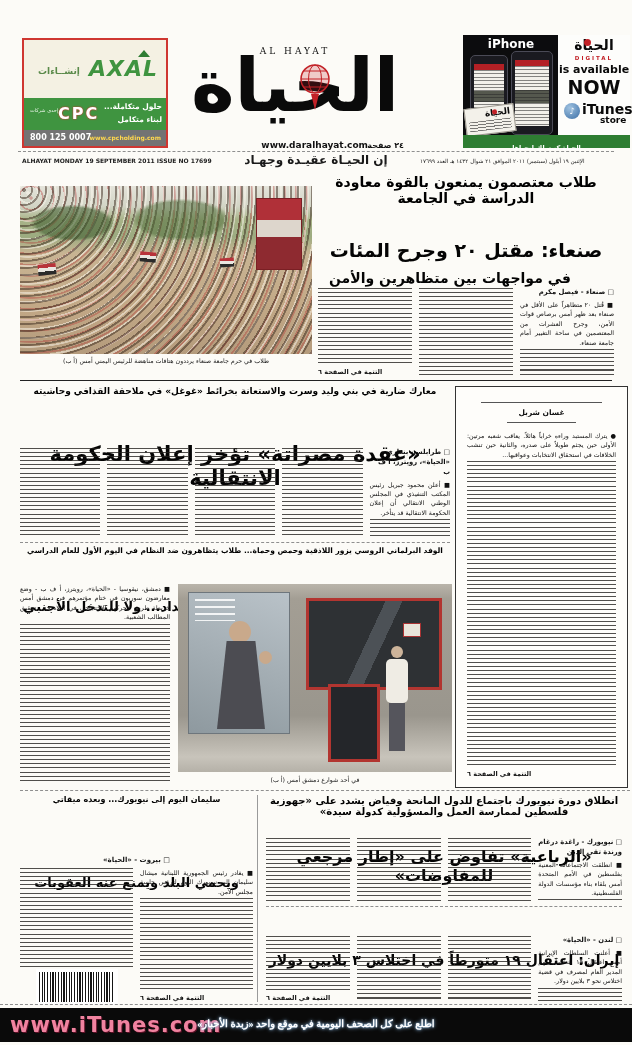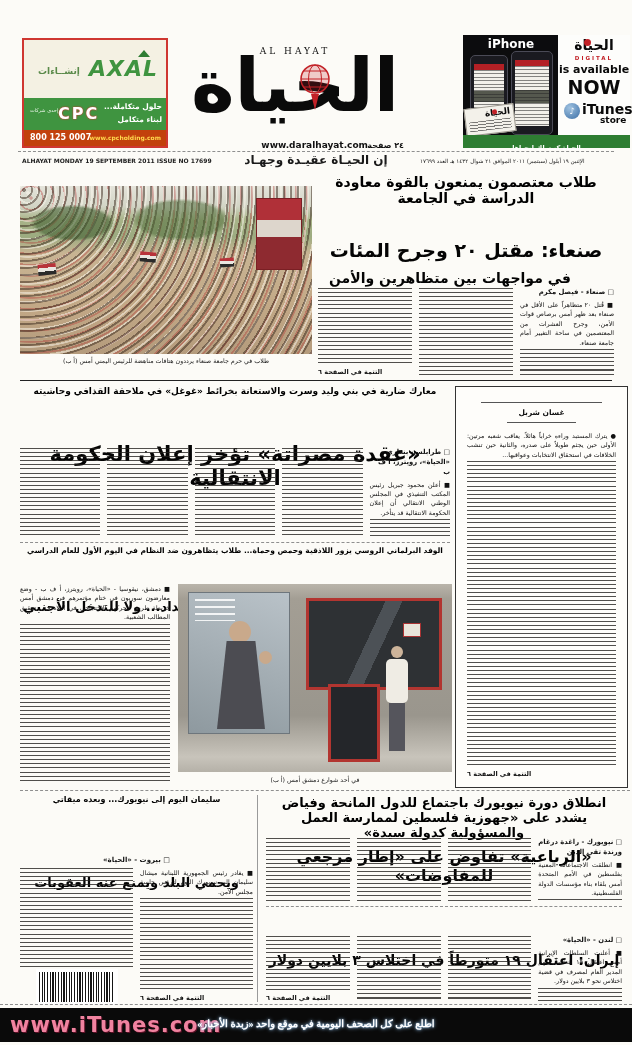--- a/index.html
+++ b/index.html
@@ -49,21 +49,21 @@
   <div class="abs" style="left:22px;top:38px;width:146px;height:110px;background:#f4f1e3;border:2px solid #cf3731;box-sizing:border-box;direction:ltr;">
     <div class="abs b" style="right:8px;top:16px;font-size:22px;font-style:italic;color:#3f9440;letter-spacing:1px;">AXAL</div>
     <div class="abs" style="right:16px;top:10px;width:0;height:0;border-left:6px solid transparent;border-right:6px solid transparent;border-bottom:7px solid #2f7d33;"></div>
     <div class="abs b" style="left:14px;top:26px;font-size:9px;color:#5a8a4a;direction:rtl;">إنشــاءات</div>
     <div class="abs" style="left:0;right:0;top:58px;height:34px;background:#3f9440;">
       <div class="abs b" style="right:4px;top:3px;font-size:7.5px;color:#fff;text-align:left;direction:rtl;line-height:1.7;">حلول متكاملة...</div>
       <div class="abs b" style="right:4px;top:17px;font-size:7.5px;color:#fff;text-align:right;direction:rtl;">لبناء متكامل</div>
       <div class="abs b" style="left:34px;top:6px;font-size:16px;color:#fff;letter-spacing:2px;text-shadow:0 0 2px #cf3731,0 0 1px #cf3731;">CPC</div>
       <div class="abs" style="left:6px;top:8px;font-size:5px;color:#eaf5e8;direction:rtl;line-height:1.6;">إحدى شركات</div>
     </div>
-    <div class="abs" style="left:0;right:0;bottom:0;height:16px;background:#c2410c;">
+    <div class="abs" style="left:0;right:0;bottom:0;height:16px;background:#737373;">
       <div class="abs b" style="left:6px;top:3px;font-size:8px;color:#fff;">800 125 0007</div>
       <div class="abs b" style="right:5px;top:4px;font-size:6px;color:#ffd94d;">www.cpcholding.com</div>
     </div>
   </div>
 
   <div class="abs" style="left:178px;top:36px;width:234px;height:114px;">
     <div class="abs ctr" style="left:52px;top:10px;width:130px;font-size:9px;letter-spacing:3px;font-family:'DejaVu Serif',serif;color:#111;direction:ltr;">AL HAYAT</div>
     <div class="abs b ctr" style="left:0;top:12px;width:234px;font-size:74px;line-height:1;color:#0a0a0a;">الحياة</div>
     <svg class="abs" style="left:120px;top:24px;" width="34" height="52" viewBox="0 0 34 52">
       <circle cx="17" cy="19" r="14" fill="rgba(194,33,39,.22)" stroke="#c22127" stroke-width="1.5"></circle>
@@ -215,21 +215,21 @@
       <div class="cont">التتمة في الصفحة ٦</div>
     </div>
     <div class="col">
       <div class="colgk gk"></div>
       <div class="barcode"></div>
     </div>
   </div>
 
   <div class="abs vrule" style="left:257px;top:795px;height:207px;"></div>
 
-  <div class="abs kick ctr" style="left:266px;top:795px;width:356px;font-size:13px;">انطلاق دورة نيويورك باجتماع للدول المانحة وفياض يشدد على «جهوزية فلسطين لممارسة العمل والمسؤولية كدولة سيدة»</div>
+  <div class="abs kick ctr" style="left:266px;top:795px;width:356px;font-size:10px;">انطلاق دورة نيويورك باجتماع للدول المانحة وفياض يشدد على «جهوزية فلسطين لممارسة العمل والمسؤولية كدولة سيدة»</div>
   <div class="abs hl ctr" style="left:266px;top:805px;width:356px;font-size:16px;">«الرباعية» تفاوض على «إطار مرجعي للمفاوضات»</div>
   <div class="abs cols" style="left:266px;top:838px;width:356px;height:64px;">
     <div class="col">
       <div class="by">□ نيويورك - راغدة درغام ورندة تقي الدين</div>
       <div class="lead">■ انطلقت الاجتماعات المعنية بفلسطين في الأمم المتحدة أمس بلقاء بناء مؤسسات الدولة الفلسطينية.</div>
       <div class="colgk gk"></div>
     </div>
     <div class="col">
         <div class="colgk gk"></div>
       </div>

